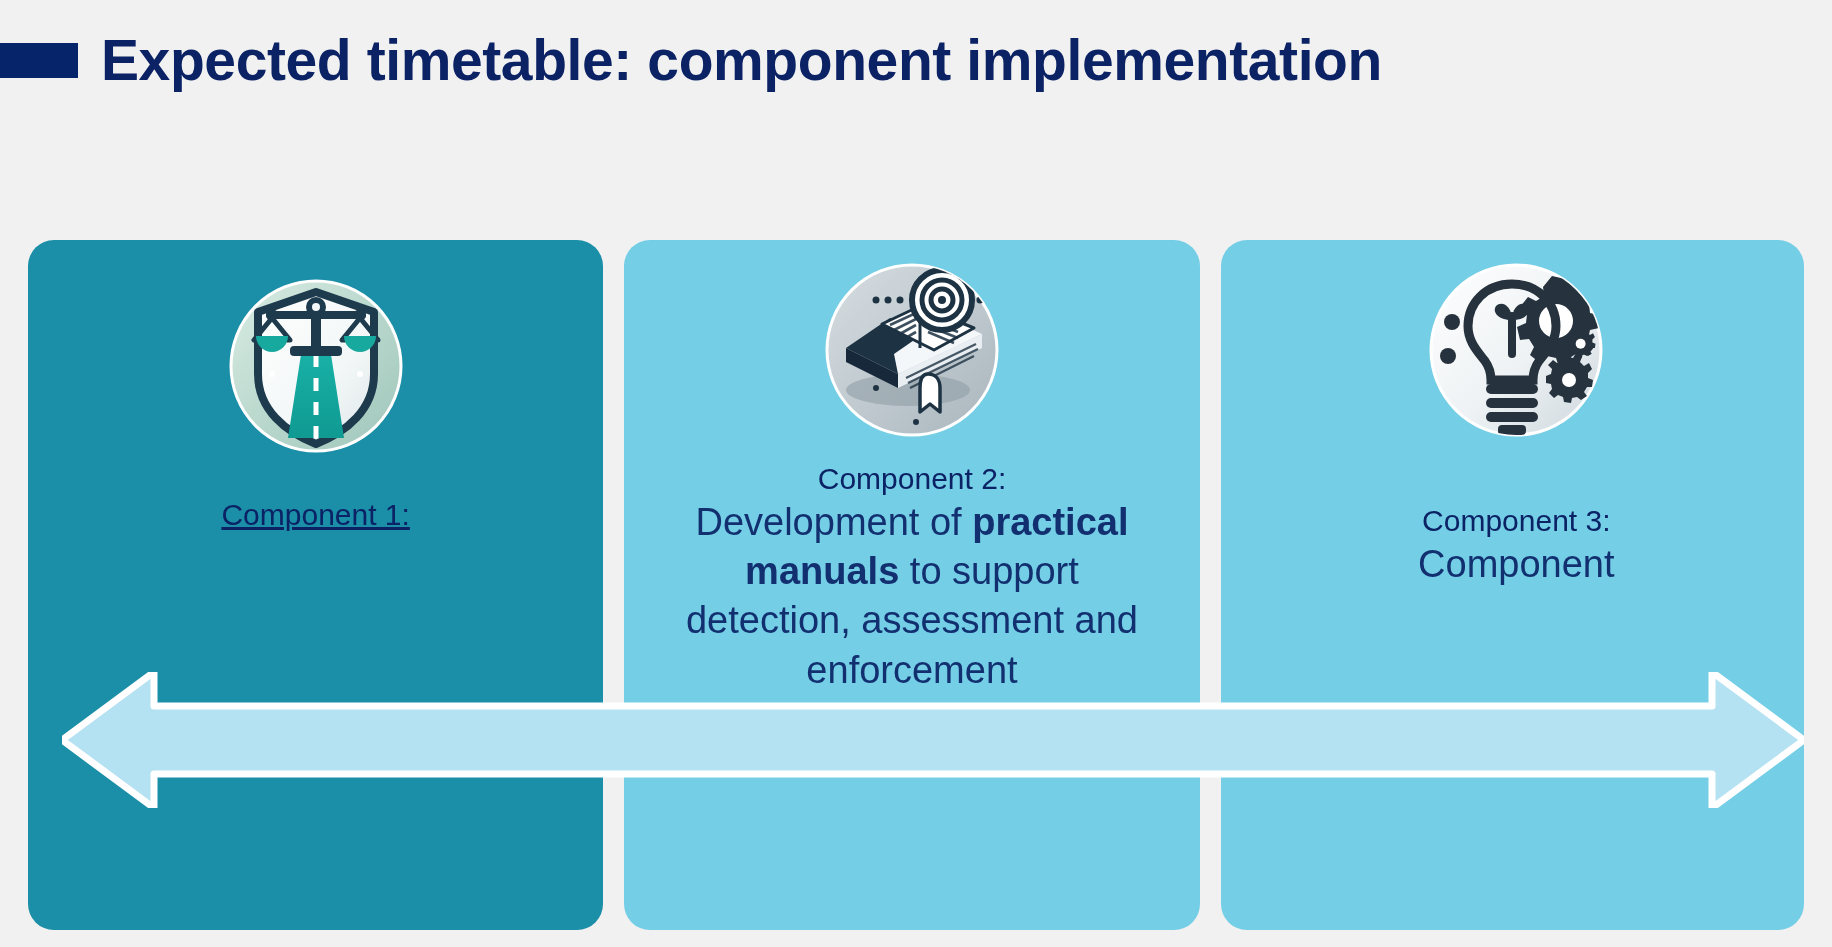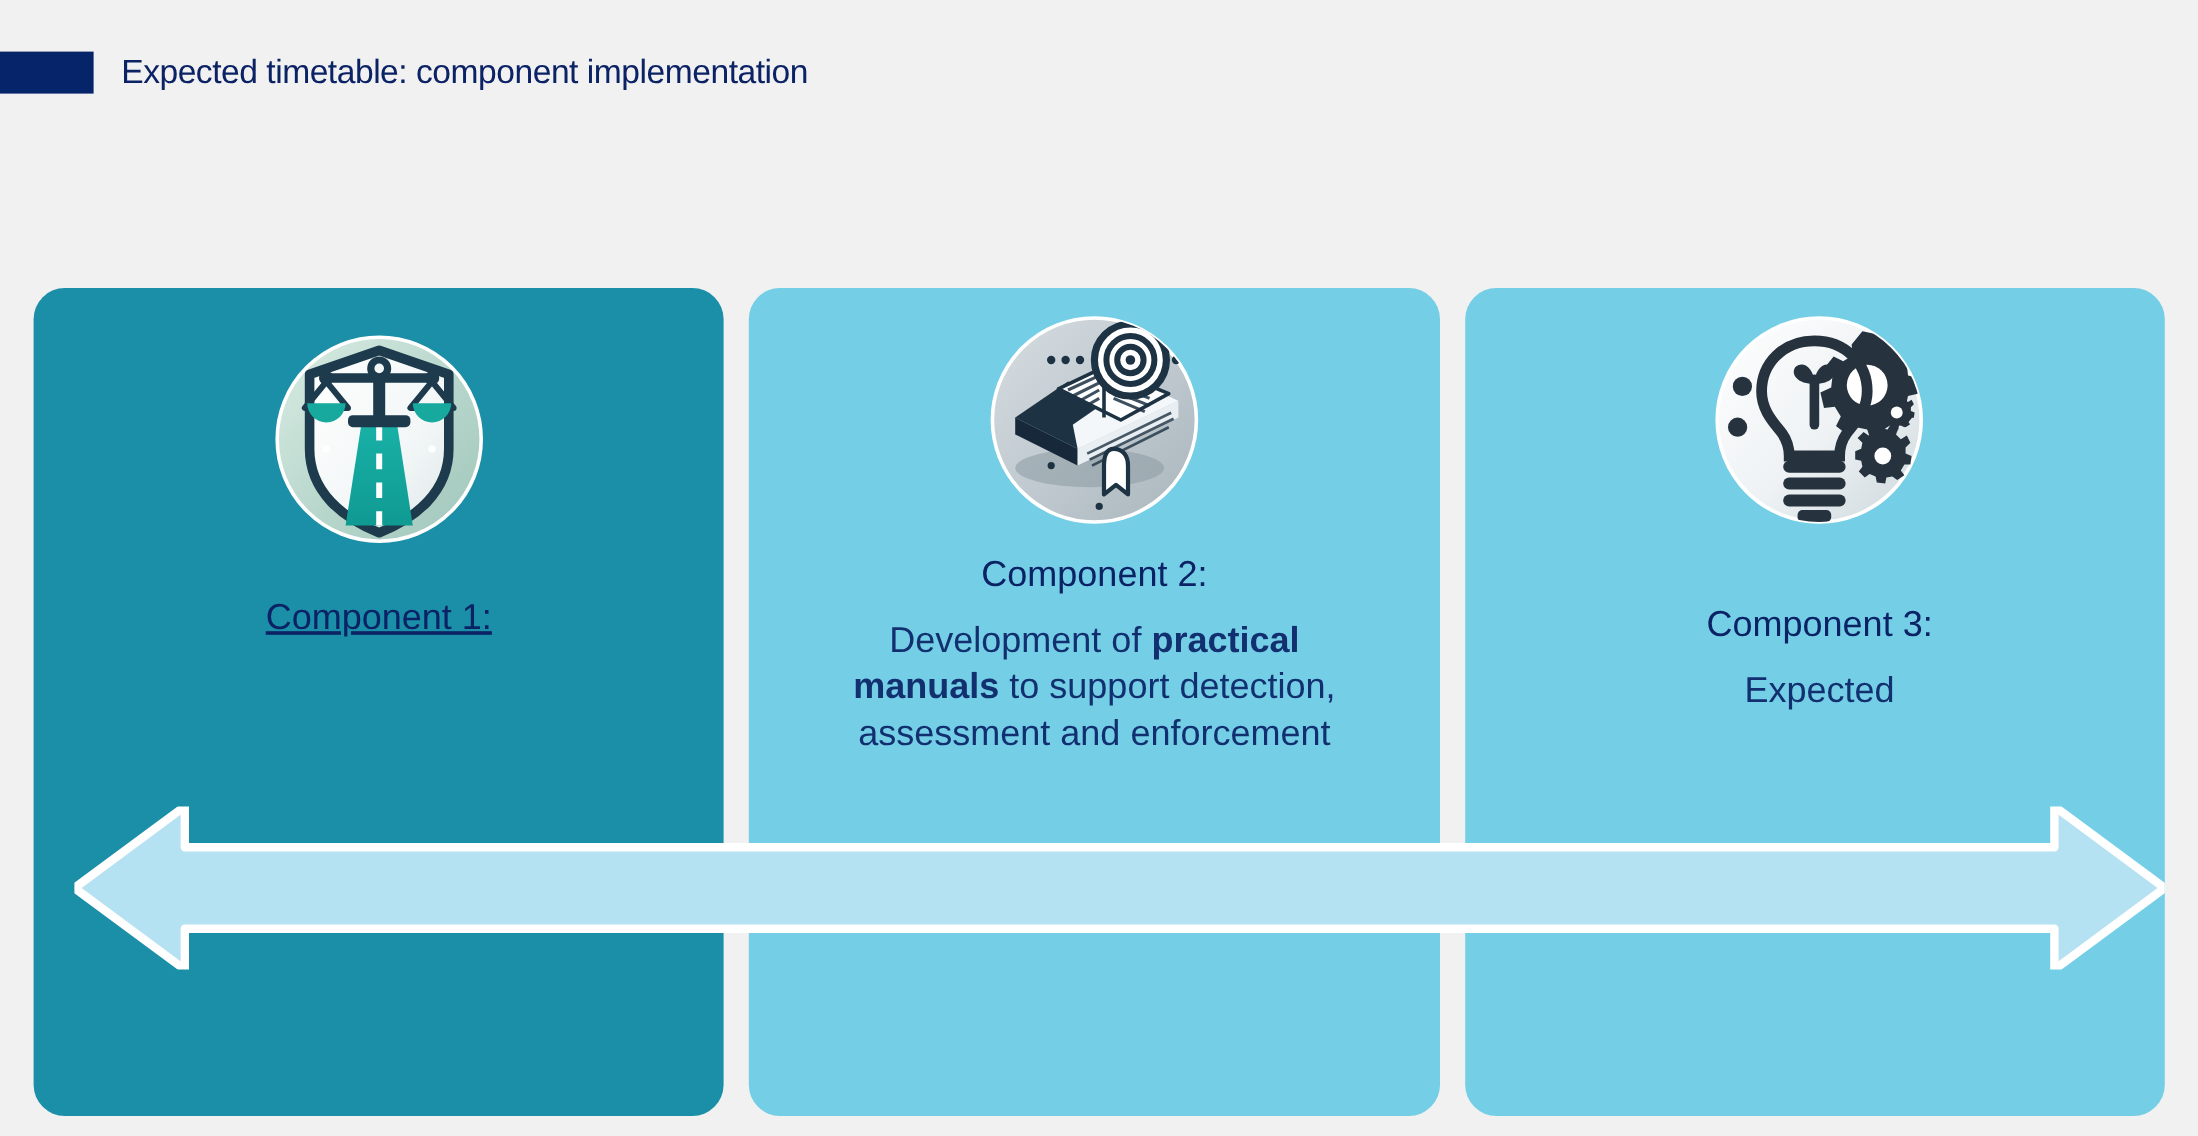--- a/index.html
+++ b/index.html
@@ -29,22 +29,22 @@
   }
   .title-marker {
     width: 78px;
     height: 35px;
     background: #05246a;
     flex: 0 0 auto;
   }
   .title-text {
     margin-left: 23px;
     font-family: "Liberation Sans", sans-serif;
-    font-size: 28px;
-    font-weight: normal;
+    font-size: 57px;
+    font-weight: bold;
     color: #0b2265;
     letter-spacing: -0.4px;
     white-space: nowrap;
     line-height: 1;
   }
 
   
   .cards {
     position: absolute;
     left: 28px;
@@ -78,26 +78,26 @@
 
   .card-heading {
     font-size: 30px;
     color: #0b2265;
     font-weight: normal;
     text-align: center;
     line-height: 1.25;
     margin-top: 14px;
   }
   .card-body {
-    font-size: 30px;
+    font-size: 38px;
     color: #12306f;
     font-weight: normal;
     text-align: center;
     line-height: 1.30;
-    margin-top: 16px;
+    margin-top: 0;
     max-width: 470px;
   }
   .card-body b { font-weight: bold; }
 
   
   .card.c1 .icon-wrap { margin-top: 4px; }
   .card.c2 .icon-wrap { margin-top: -12px; }
   .card.c3 .icon-wrap { margin-top: -12px; }
   .card.c1 .card-heading { margin-top: 34px; text-decoration: underline; }
   .card.c2 .card-heading { margin-top: 14px; }
@@ -295,21 +295,21 @@
             <rect x="58" y="150" width="52" height="10" rx="5"></rect>
             <rect x="70" y="163" width="28" height="10" rx="4"></rect>
 
             <circle cx="24" cy="60" r="8"></circle>
             <circle cx="20" cy="94" r="8"></circle>
           </g>
         </svg>
       </div>
       <div class="card-heading">Component 3:</div>
       <div class="card-body">
-        <span>Expected</span>
+        <span>Component</span>
       </div>
     </div>
 
   </div>
 
   <div class="arrow">
     <svg viewBox="0 0 1742 136" preserveAspectRatio="none" xmlns="http://www.w3.org/2000/svg">
       <polygon points="0,68 92,0 92,34 1650,34 1650,0 1742,68 1650,136 1650,102 92,102 92,136" fill="#b5e2f2" stroke="#ffffff" stroke-width="7" stroke-linejoin="round"></polygon>
     </svg>
   </div>

